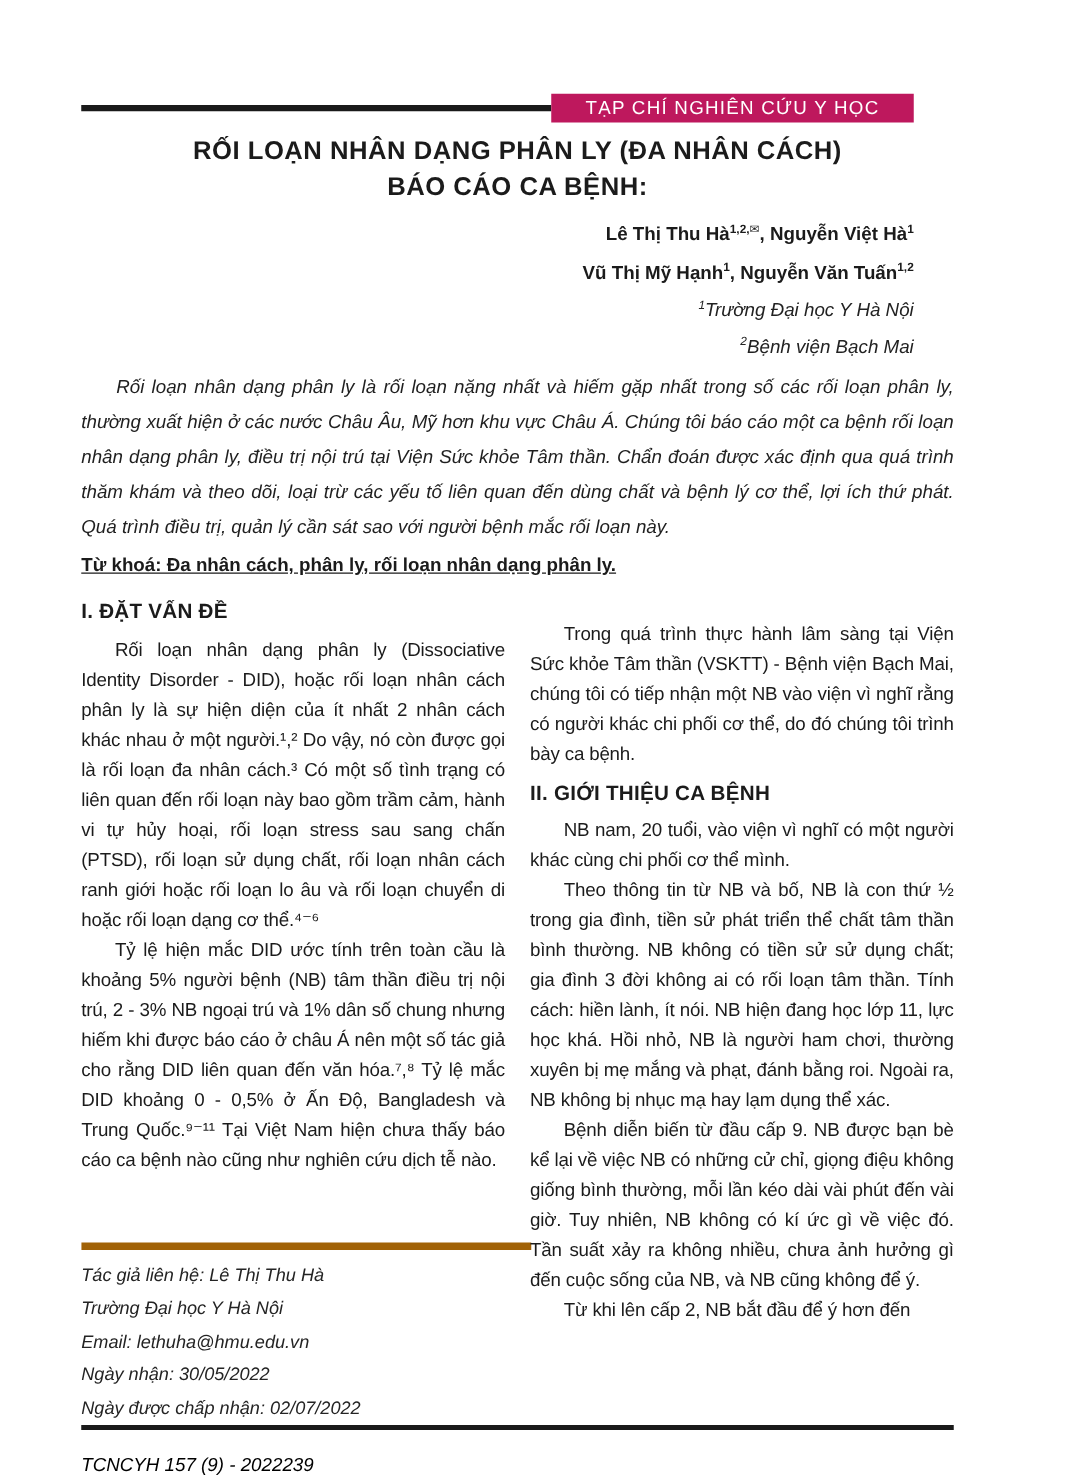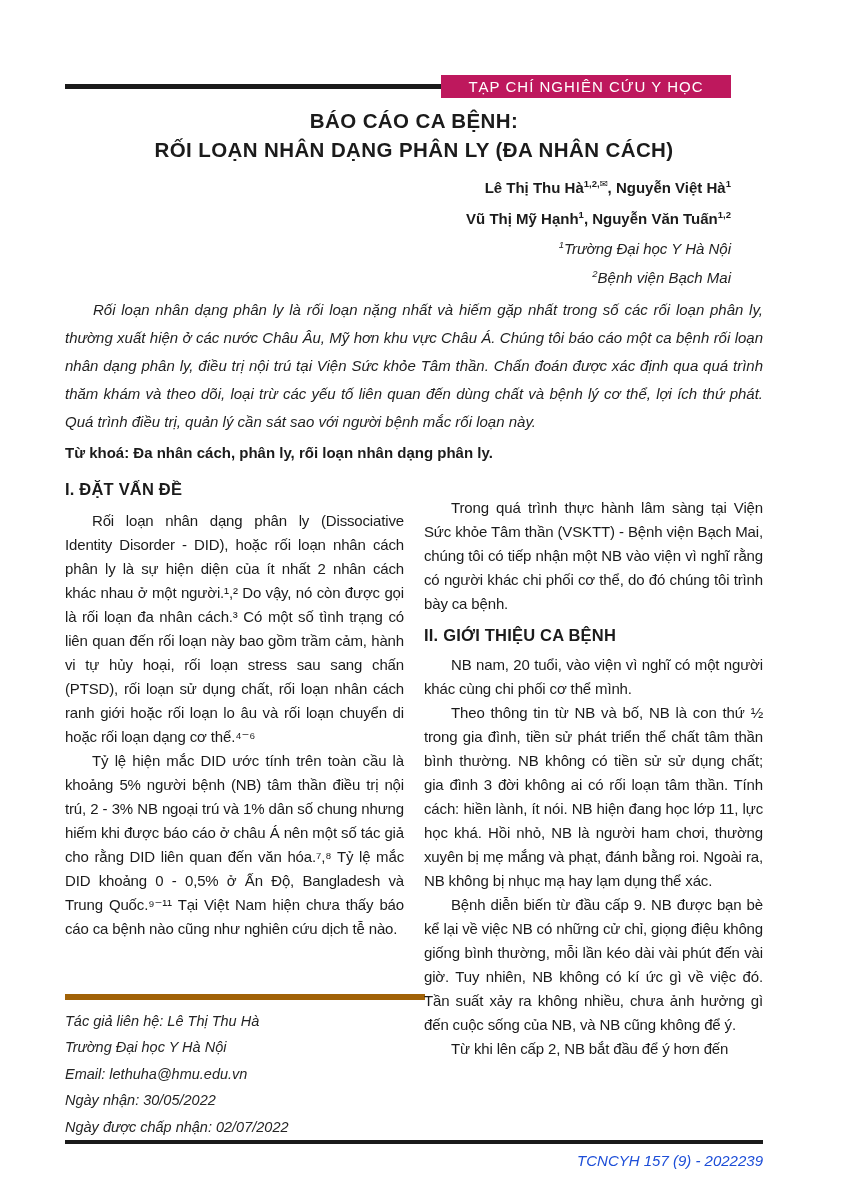--- a/index.html
+++ b/index.html
@@ -28,21 +28,21 @@
   
   .authors { margin-top: 6px; text-align: right; padding-right: 32px; font-weight: bold; font-size: 15px; line-height: 27px; }
   .authors sup { font-size: 9.5px; font-weight: bold; }
   .affiliations { text-align: right; padding-right: 32px; font-style: italic; font-size: 15px; line-height: 25px; color: #222; }
   .affiliations sup { font-size: 9.5px; }
   
   .abstract {
     margin: 6px 0 0 0; font-style: italic; font-size: 15px; line-height: 28px;
     text-align: justify; text-indent: 28px; color: #1f1f1f;
   }
-  .keywords { margin: 6px 0 0 0; font-weight: bold; font-size: 15px; line-height: 22px; }
+  .keywords { margin: 6px 0 0 0; font-weight: bold; font-size: 15px; line-height: 22px; text-decoration: underline; }
   
   .columns { display: flex; gap: 20px; margin-top: 16px; height: 660px; overflow: hidden; }
   .col { flex: 1; min-width: 0; display: flex; flex-direction: column; }
   .col-right { padding-top: 16px; }
   .section-heading { margin: 0 0 10px 0; font-size: 16.5px; font-weight: bold; letter-spacing: 0.2px; }
   .section-heading.second { margin-top: 10px; margin-bottom: 8px; }
   .body-p {
     margin: 0; font-size: 15px; line-height: 24px; letter-spacing: -0.15px;
     text-align: justify; text-indent: 27px;
   }
@@ -50,37 +50,37 @@
   .correspondence {
     margin-top: auto;
     width: calc(100% + 21px);
     border-top: 6px solid #a16207;
     padding-top: 8px;
   }
   .correspondence p { margin: 0; font-style: italic; font-size: 14.5px; line-height: 26.5px; color: #242424; }
   
   .footer {
     border-top: 4px solid #1a1a1a; margin-top: 0;
-    padding-top: 8px; display: flex; justify-content: flex-end;
-    font-style: italic; font-size: 15px; color: #1d4ed8;
+    padding-top: 20px; display: flex; justify-content: flex-start;
+    font-style: italic; font-size: 15px; color: #000000;
   }
 </style>
 </head>
 <body>
 
 <div class="page">
 
   <div class="header">
     <div class="header-rule"></div>
     <div class="journal-box">TẠP CHÍ NGHIÊN CỨU Y HỌC</div>
   </div>
 
   <h1 class="title">
+    <span>RỐI LOẠN NHÂN DẠNG PHÂN LY (ĐA NHÂN CÁCH)</span>
     <span>BÁO CÁO CA BỆNH:</span>
-    <span>RỐI LOẠN NHÂN DẠNG PHÂN LY (ĐA NHÂN CÁCH)</span>
   </h1>
 
   <div class="authors">
     <div><span>Lê Thị Thu Hà</span><sup>1,2,✉</sup><span>, Nguyễn Việt Hà</span><sup>1</sup></div>
     <div><span>Vũ Thị Mỹ Hạnh</span><sup>1</sup><span>, Nguyễn Văn Tuấn</span><sup>1,2</sup></div>
   </div>
 
   <div class="affiliations">
     <div><sup>1</sup><span>Trường Đại học Y Hà Nội</span></div>
     <div><sup>2</sup><span>Bệnh viện Bạch Mai</span></div>

